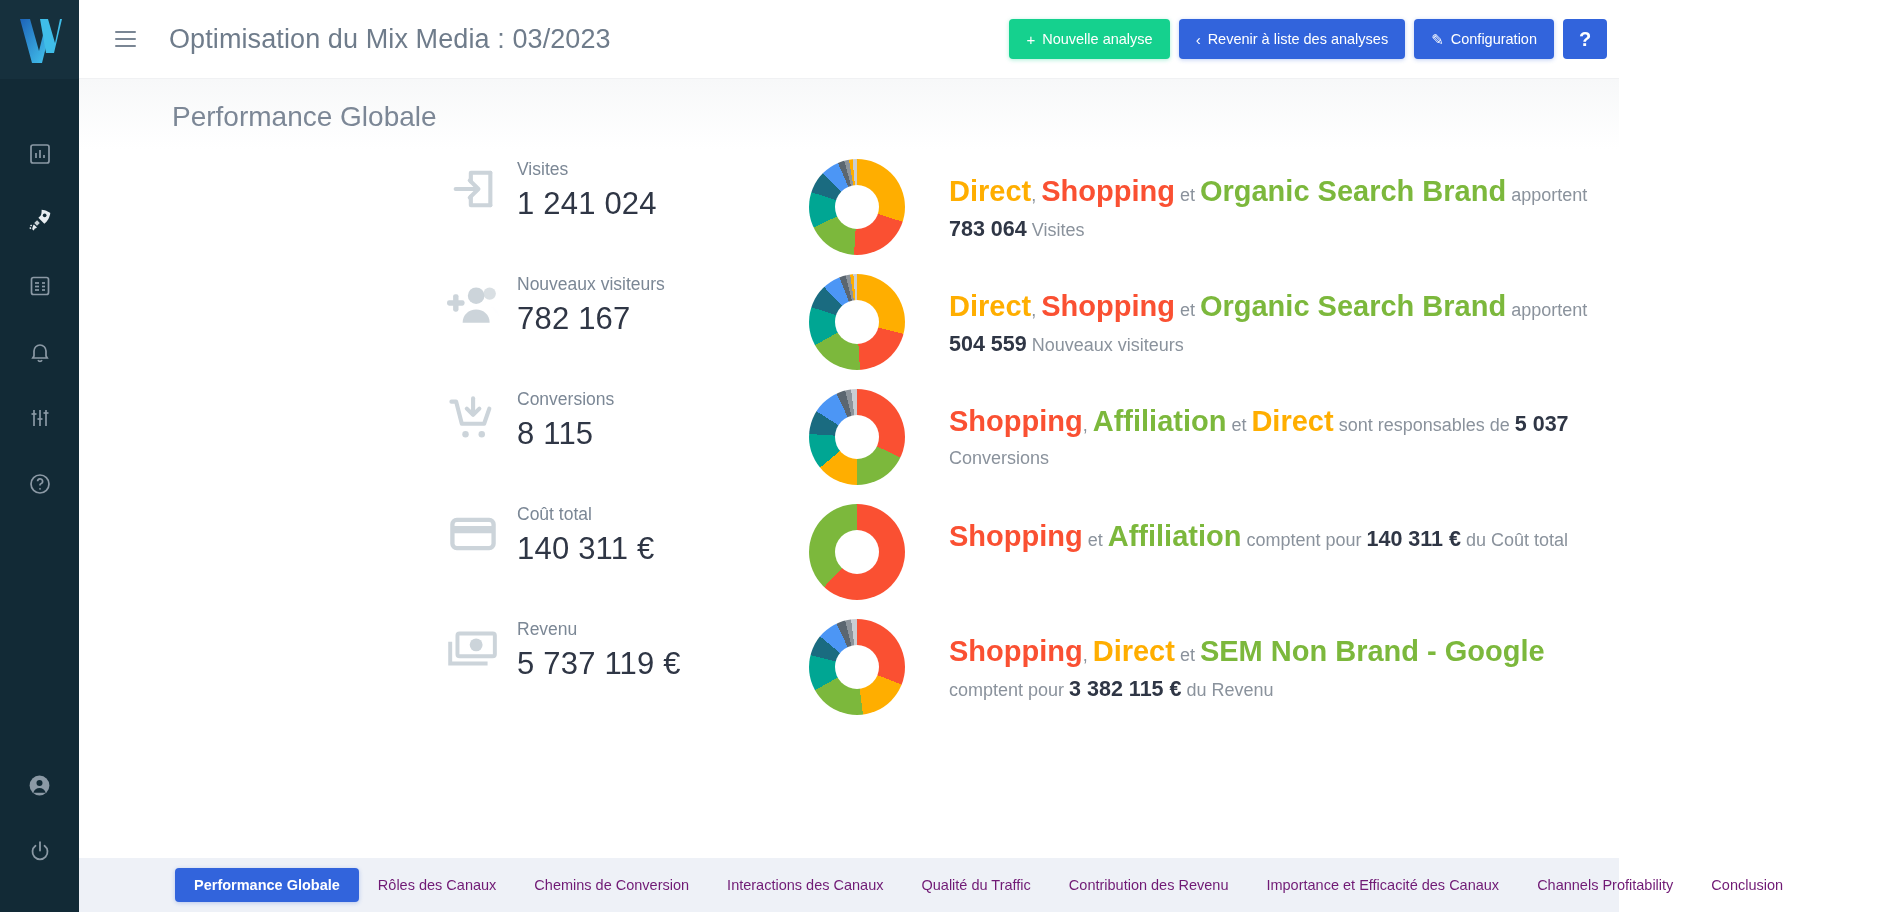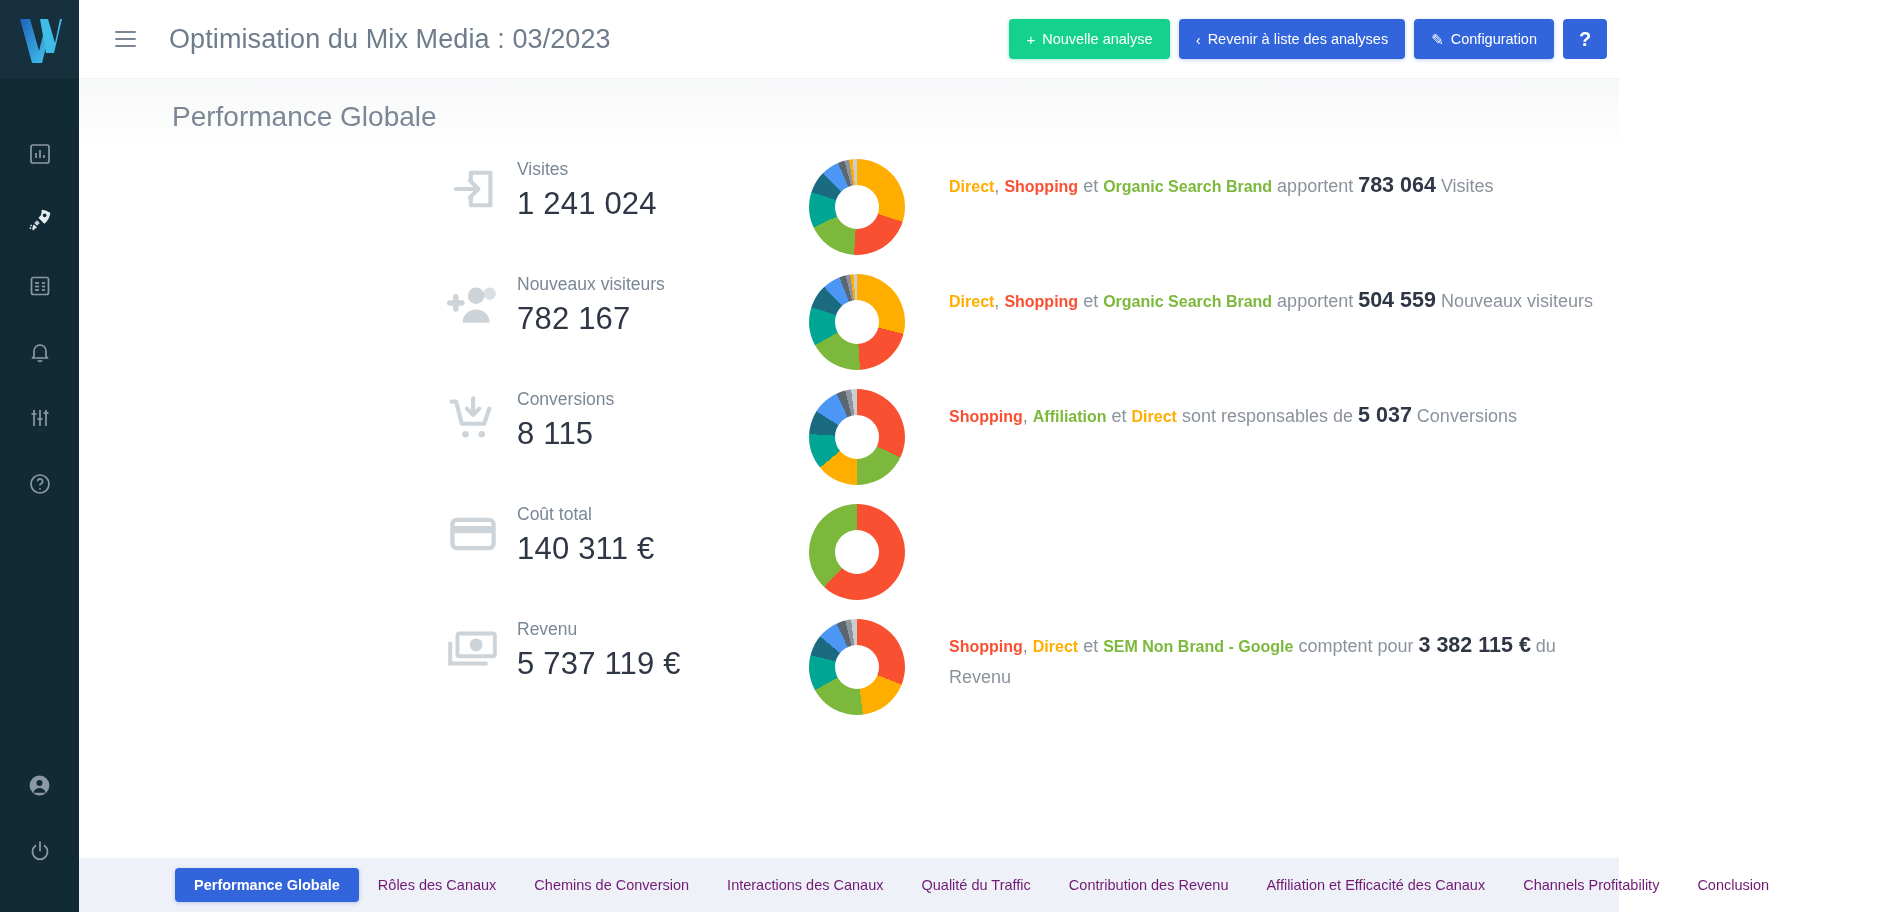--- a/index.html
+++ b/index.html
@@ -90,21 +90,21 @@
   .donut { width: 96px; height: 96px; border-radius: 50%; position: relative; }
   .donut::after {
     content: ""; position: absolute; inset: 26px;
     background: #fff; border-radius: 50%;
   }
 
   .kpi-sentence {
     flex: 1; padding-left: 42px; padding-top: 18px;
     font-size: 19.5px; line-height: 1.52; color: #8a929c; font-weight: 400;
   }
-  .kpi-sentence .chan { font-weight: 700; font-size: 16px; }
+  .kpi-sentence .chan { font-weight: 700; font-size: 29px; }
   .kpi-sentence .num { font-weight: 700; font-size: 21.5px; color: #2f3645; text-align: center; }
   .kpi-sentence .plain { font-size: 18px; color: #8a929c; }
 
   
   .tabbar {
     position: absolute; left: 0; right: 0; bottom: 0; height: 54px;
     background: #eef1f7;
     display: flex; align-items: center; gap: 0;
     padding-left: 96px;
   }
@@ -298,20 +298,21 @@
                 <line x1="3" y1="10" x2="21" y2="10" stroke-width="3.4"></line>
               </svg>
             </div>
             <div class="kpi-text">
               <div class="kpi-label">Coût total</div>
               <div class="kpi-value">140 311 €</div>
             </div>
             <div class="kpi-donut">
               <div class="donut" style="background: conic-gradient(rgb(250, 80, 50) 0deg, rgb(250, 80, 50) 223.2deg, rgb(124, 184, 60) 223.2deg, rgb(124, 184, 60) 360deg);"></div>
             </div>
+            <div class="kpi-sentence"><span class="chan" style="color: rgb(250, 80, 50);">Shopping</span><span class="plain"> et </span><span class="chan" style="color: rgb(124, 184, 60);">Affiliation</span><span class="plain"> comptent pour </span><span class="num">140 311 €</span><span class="plain"> du Coût total</span></div>
           </div>
           <div class="kpi-row">
             <div class="kpi-icon">
               <svg width="54" height="52" viewBox="0 0 26 24" fill="none" stroke="#ccd4da" stroke-width="1.9">
                 <rect x="6" y="4.5" width="18" height="11" rx="1"></rect>
                 <circle cx="15" cy="10" r="3.1" fill="#ccd4da" stroke="none"></circle>
                 <path d="M2.5 8.5v10.5h18"></path>
               </svg>
             </div>
             <div class="kpi-text">
@@ -326,18 +327,18 @@
         </div>
     </div>
 
     <div class="tabbar">
         <div class="tab active">Performance Globale</div>
         <div class="tab">Rôles des Canaux</div>
         <div class="tab">Chemins de Conversion</div>
         <div class="tab">Interactions des Canaux</div>
         <div class="tab">Qualité du Traffic</div>
         <div class="tab">Contribution des Revenu</div>
-        <div class="tab">Affiliation et Efficacité des Canaux</div>
+        <div class="tab">Importance et Efficacité des Canaux</div>
         <div class="tab">Channels Profitability</div>
         <div class="tab">Conclusion</div>
       </div>
   </div>
 </div>
 
 </body></html>

